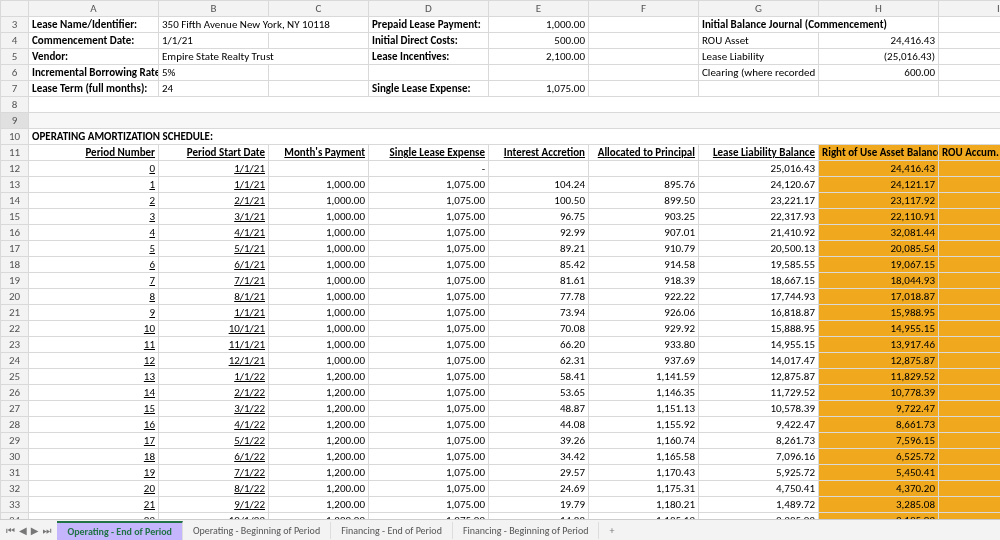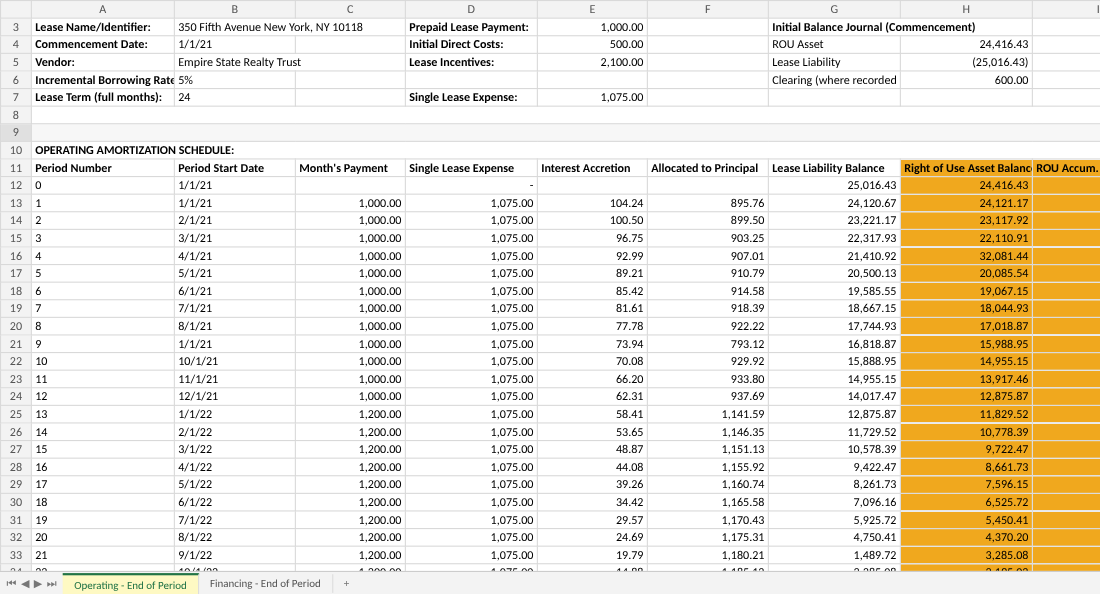--- a/index.html
+++ b/index.html
@@ -36,21 +36,21 @@
     color: #555;
     font-weight: normal;
   }
   th.rowhdr {
     background: #f3f3f3;
     text-align: center;
     width: 28px;
   }
   .bold { font-weight: bold; }
   .right { text-align: right; }
-  .center { text-align: left; }
+  .center { text-align: right; text-decoration: underline; }
   .hl { background: #f0a81e; }
   .hlhdr { background: #f0a81e; font-weight: bold; text-align: right; }
   .rowSel th.rowhdr { background: #d3e5d3; }
   .tabs {
     position: absolute;
     bottom: 0;
     left: 0;
     right: 0;
     height: 20px;
     background: #f3f3f3;
@@ -66,24 +66,24 @@
     color:#777;
   }
   .tabs .nav span { cursor:pointer; }
   .tab {
     padding: 2px 10px;
     border-right: 1px solid #ddd;
     color: #555;
     cursor: pointer;
   }
   .tab.active {
-    background: #fef9c3;
+    background: #c4b5fd;
     border-top: 2px solid #217346;
     color: #217346;
-    font-weight: normal;
+    font-weight: bold;
   }
   .tab.add { color:#777; border:none; }
   col.cA { width: 130px; }
   col.cB { width: 110px; }
   col.cC { width: 100px; }
   col.cD { width: 120px; }
   col.cE { width: 100px; }
   col.cF { width: 110px; }
   col.cG { width: 120px; }
   col.cH { width: 120px; }
@@ -320,21 +320,21 @@
           <td class="right hl">17,018.87</td>
           <td class="right hl">997.22</td>
         </tr>
         <tr>
           <th class="rowhdr">21</th>
           <td class="center">9</td>
           <td class="center">1/1/21</td>
           <td class="right">1,000.00</td>
           <td class="right">1,075.00</td>
           <td class="right">73.94</td>
-          <td class="right">793.12</td>
+          <td class="right">926.06</td>
           <td class="right">16,818.87</td>
           <td class="right hl">15,988.95</td>
           <td class="right hl">1,001.06</td>
         </tr>
         <tr>
           <th class="rowhdr">22</th>
           <td class="center">10</td>
           <td class="center">10/1/21</td>
           <td class="right">1,000.00</td>
           <td class="right">1,075.00</td>
@@ -494,15 +494,17 @@
 </div>
 
 <div class="tabs">
   <div class="nav">
     <span>⏮</span>
     <span>◀</span>
     <span>▶</span>
     <span>⏭</span>
   </div>
   <div class="tab active">Operating - End of Period</div>
+  <div class="tab">Operating - Beginning of Period</div>
   <div class="tab">Financing - End of Period</div>
+  <div class="tab">Financing - Beginning of Period</div>
   <div class="tab add">+</div>
 </div>
 
 </body></html>

